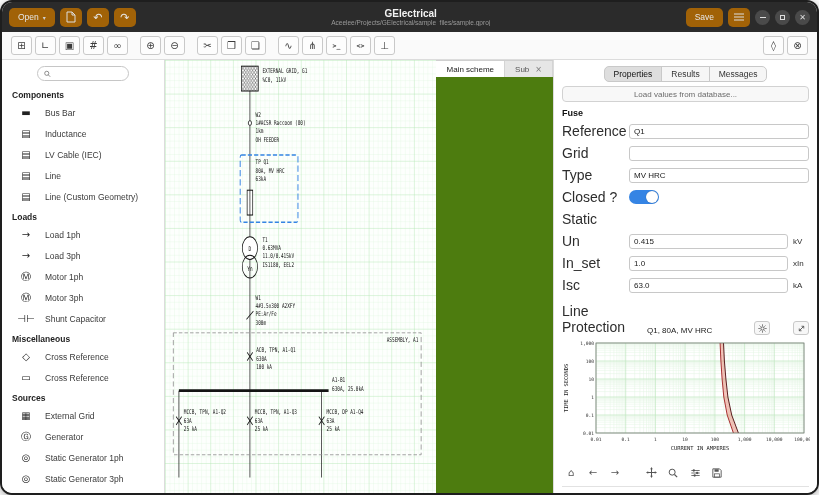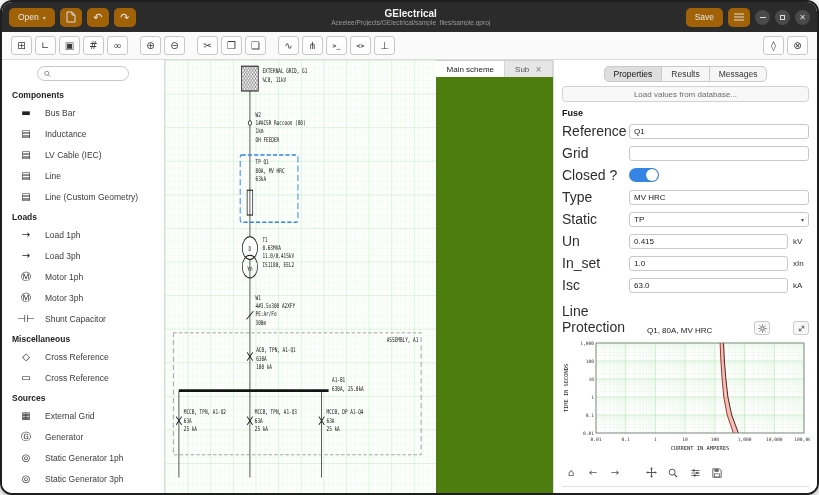--- a/index.html
+++ b/index.html
@@ -412,33 +412,29 @@
 
       <div class="frow">
         <span class="flabel">Reference</span>
         <input class="fentry" value="Q1" style="">
       </div>
       <div class="frow">
         <span class="flabel">Grid</span>
         <input class="fentry" value="" style="">
       </div>
       <div class="frow">
+        <span class="flabel">Type</span>
+        <input class="fentry" value="MV HRC" style="">
+      </div>
+      <div class="frow">
         <span class="flabel">Closed ?</span>
         <div class="switch"></div>
       </div>
       <div class="frow">
-        <span class="flabel">Type</span>
-        <input class="fentry" value="MV HRC" style="">
-      </div>
-      <div class="frow">
         <span class="flabel">Static</span>
-        <div class="fentry combo">
-          <span>TP</span>
-          <span class="carrow">▾</span>
-        </div>
       </div>
       <div class="frow">
         <span class="flabel">Un</span>
         <input class="fentry" value="0.415" style="">
         <span class="funit">kV</span>
       </div>
       <div class="frow">
         <span class="flabel">In_set</span>
         <input class="fentry" value="1.0" style="">
         <span class="funit">xIn</span>

